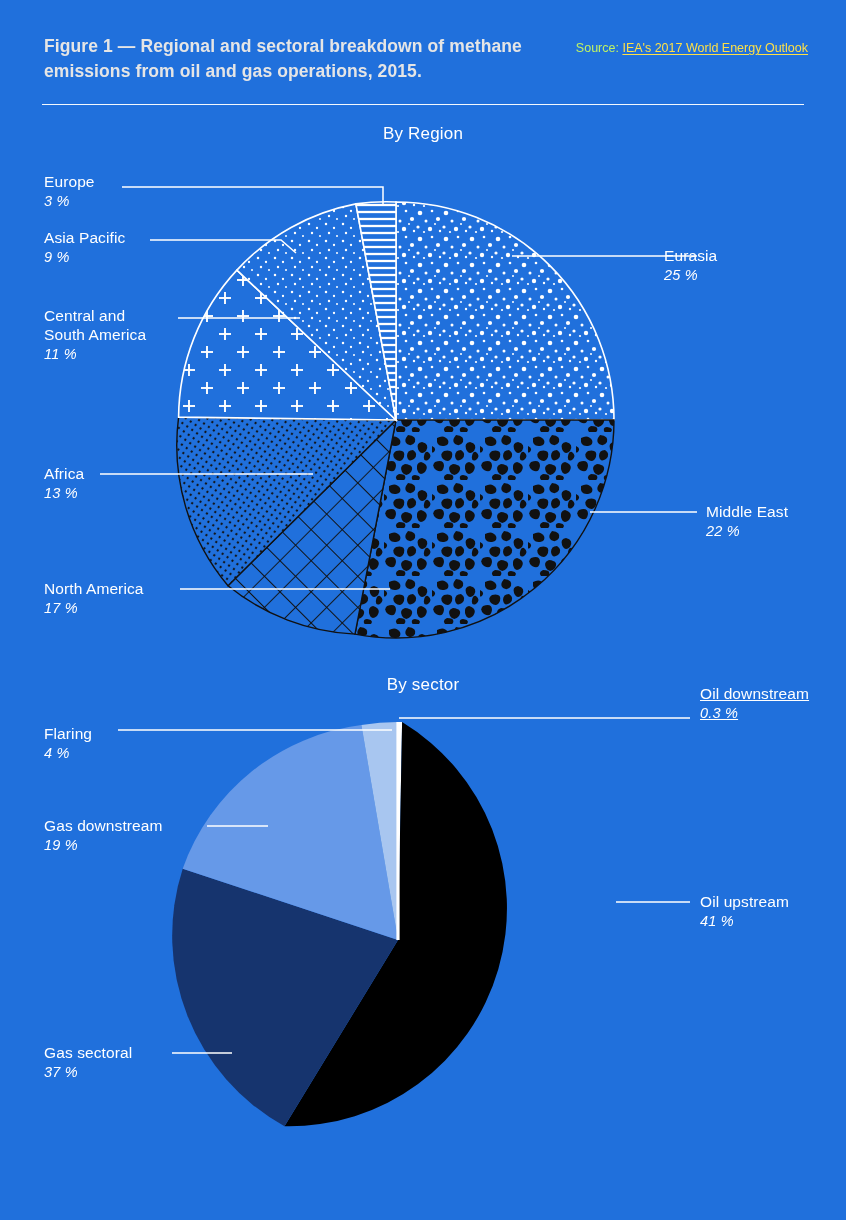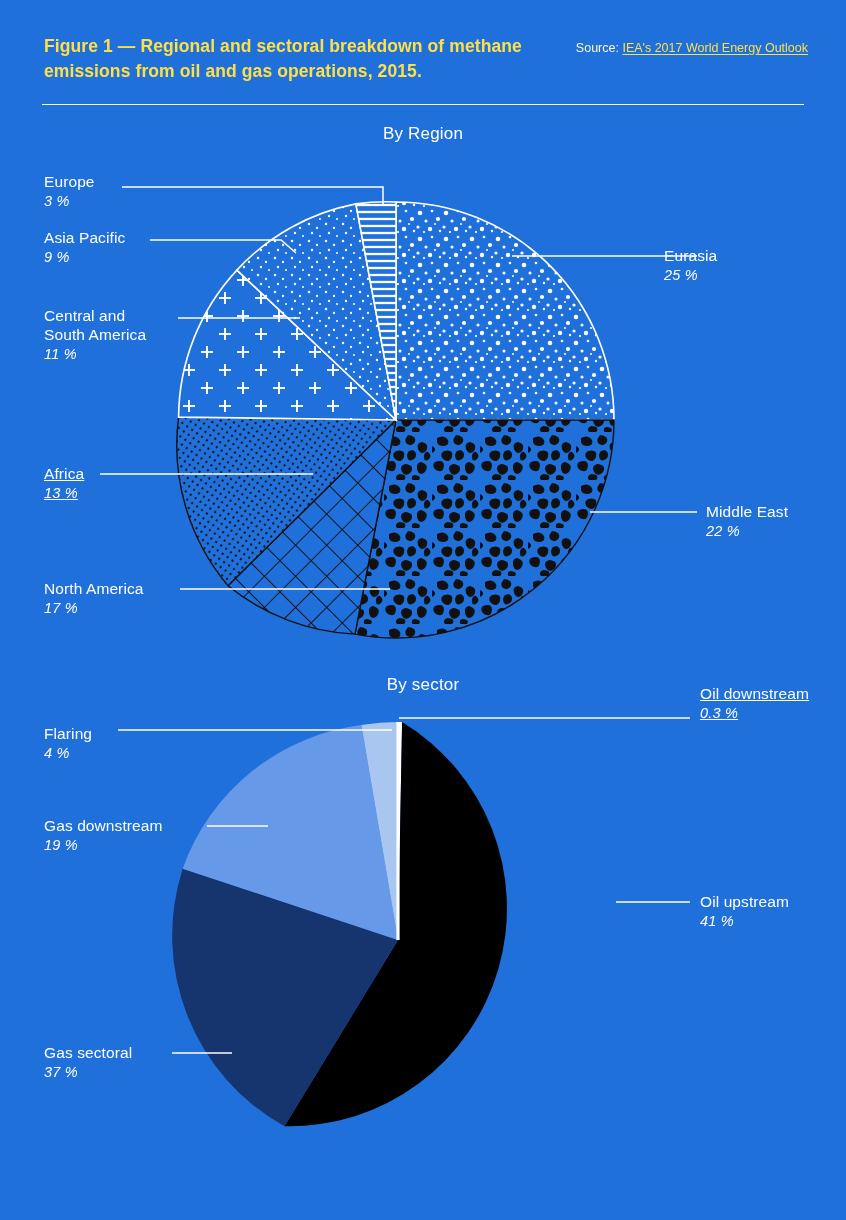--- a/index.html
+++ b/index.html
@@ -27,33 +27,33 @@
   }
   #fig-title {
     position: absolute;
     left: 44px;
     top: 34px;
     width: 540px;
     font-size: 17.5px;
     line-height: 25px;
     font-weight: 600;
     letter-spacing: 0.1px;
-    color: #fde047;
+    color: #e5e5e5;
   }
   #source-block {
     position: absolute;
     right: 38px;
     top: 40px;
     width: 260px;
     text-align: right;
     font-size: 12.5px;
     line-height: 17px;
     color: #ffffff;
   }
-  #source-block .src-label { color: #fef9c3; margin-top: 19px; }
+  #source-block .src-label { color: #bef264; margin-top: 19px; }
   #source-link {
     color: #fde047;
     text-decoration: underline;
     text-underline-offset: 2px;
   }
   #header-rule {
     position: absolute;
     left: 42px;
     top: 104px;
     width: 762px;
@@ -253,21 +253,21 @@
   <span class="c-name">Asia Pacific</span>
   <span class="c-val">9 %</span>
 </div>
 
 <div class="callout left" style="left:44px; top:306px;">
   <span class="c-name">Central and</span>
   <span class="c-name">South America</span>
   <span class="c-val">11 %</span>
 </div>
 
-<div class="callout left" style="left:44px; top:464px;text-decoration:underline;">
+<div class="callout left" style="left:44px; top:464px;">
   <span class="c-name">Africa</span>
   <span class="c-val">13 %</span>
 </div>
 
 <div class="callout left" style="left:44px; top:579px;">
   <span class="c-name">North America</span>
   <span class="c-val">17 %</span>
 </div>
 
 <div class="callout right" style="left:664px; top:246px;">

